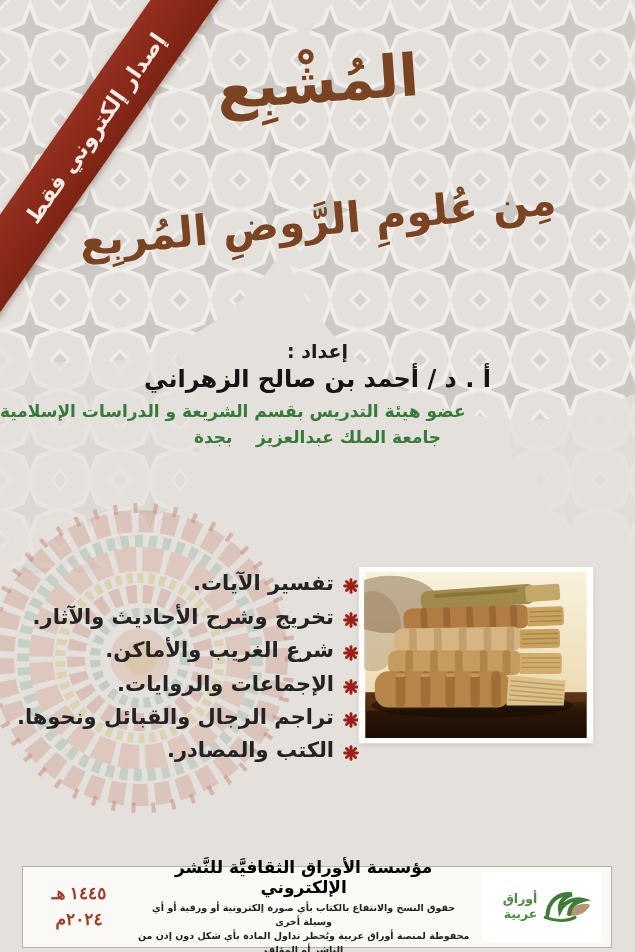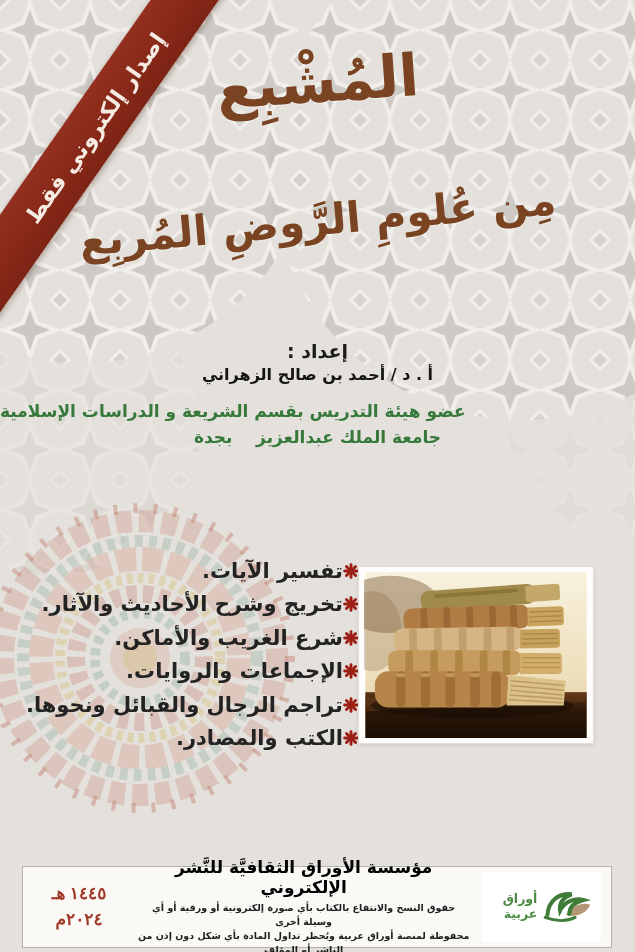--- a/index.html
+++ b/index.html
@@ -20,29 +20,29 @@
     color:#7a4423;font-size:58px;font-weight:bold;transform:rotate(-4deg);direction:rtl;
     text-shadow:0 1px 0 rgba(255,255,255,.4);}
   .title2{position:absolute;top:196px;left:0;width:100%;text-align:center;z-index:3;
     color:#7a4423;font-size:42px;font-weight:bold;transform:rotate(-5deg);direction:rtl;
     text-shadow:0 1px 0 rgba(255,255,255,.4);}
 
   
   .prep-heading{position:absolute;top:340px;left:0;width:100%;text-align:center;z-index:3;
     color:#1c1c1c;font-size:19px;font-weight:bold;direction:rtl;}
   .author{position:absolute;top:365px;left:0;width:100%;text-align:center;z-index:3;
-    color:#141414;font-size:16px;font-weight:bold;direction:rtl;}
+    color:#141414;font-size:24px;font-weight:bold;direction:rtl;}
   .role{position:absolute;top:401px;left:0;width:100%;text-align:left;z-index:3;
     color:#37793b;font-size:17px;font-weight:bold;direction:rtl;}
   .univ{position:absolute;top:427px;left:0;width:100%;text-align:center;z-index:3;
     color:#37793b;font-size:17px;font-weight:bold;direction:rtl;white-space:pre;}
 
   
   .features{position:absolute;top:561px;right:276px;width:356px;z-index:3;direction:rtl;}
-  .feature-item{height:33.4px;display:flex;align-items:flex-start;direction:rtl;}
+  .feature-item{height:33.4px;display:flex;align-items:flex-end;gap:9px;direction:rtl;}
   .aster{flex:0 0 auto;display:block;margin-top:2px;}
   .feature-text{color:#232323;font-size:21px;font-weight:bold;line-height:1;}
 
   
   .book-photo{position:absolute;left:359px;top:567px;width:234px;height:176px;z-index:3;
     background:#fefdfb;padding:5px;box-shadow:0 0 0 1px #e2ddd6,0 2px 5px rgba(0,0,0,.12);}
   .book-photo svg{display:block;width:100%;height:100%;}
 
   
   .footer{position:absolute;left:22px;top:866px;width:590px;height:82px;z-index:4;

